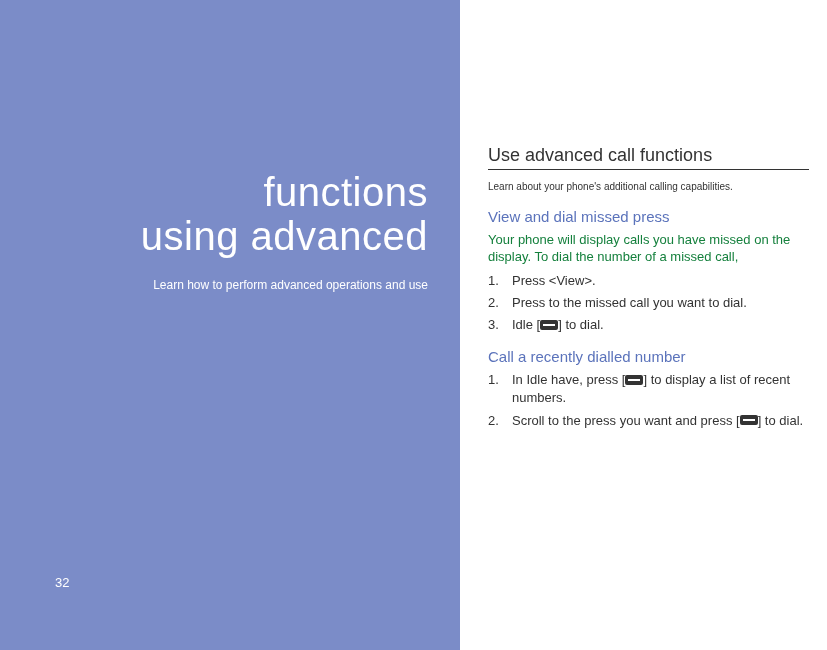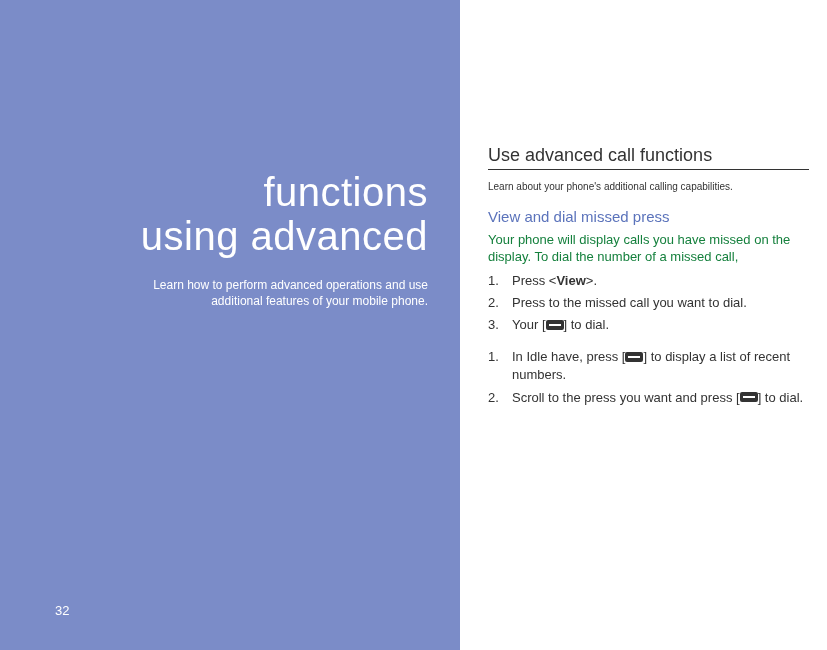--- a/index.html
+++ b/index.html
@@ -39,21 +39,21 @@
     .chapter-subtitle {
       font-size: 12px;
       font-weight: 300;
       text-align: right;
       margin-top: 20px;
       line-height: 1.3;
     }
     
     .page-number {
       position: absolute;
-      bottom: 32px;
+      bottom: 60px;
       left: 55px;
       font-size: 13px;
       color: #ffffff;
     }
     
     .right-panel {
       width: 367px;
       height: 650px;
       padding: 145px 18px 40px 28px;
       color: #333333;
@@ -124,34 +124,33 @@
       content: '';
       position: absolute;
       top: 4px;
       left: 3px;
       right: 3px;
       height: 2px;
       background: #ffffff;
     }
     
     .bold {
-      font-weight: bold;
+      font-weight: normal;
     }
   </style>
 </head>
 <body>
 
 <div class="left-panel">
   <div class="chapter-title">
     <div>functions</div>
     <div>using advanced</div>
   </div>
   <div class="chapter-subtitle">
     <div>Learn how to perform advanced operations and use</div>
-    <div>additional features of your mobile phone.</div>
   </div>
   <div class="page-number">32</div>
 </div>
 
 <div class="right-panel">
   <div class="section-heading">Use advanced call functions</div>
   <div class="section-intro">Learn about your phone's additional calling capabilities.</div>
 
   <div class="sub-heading">View and dial missed press</div>
   <div class="body-text">Your phone will display calls you have missed on the display. To dial the number of a missed call,</div>
@@ -159,24 +158,25 @@
     <li class="step-item">
       <span class="step-number">1.</span>
       <span>Press &lt;</span><span class="bold">View</span><span>&gt;.</span>
     </li>
     <li class="step-item">
       <span class="step-number">2.</span>
       <span>Press to the missed call you want to dial.</span>
     </li>
     <li class="step-item">
       <span class="step-number">3.</span>
-      <span>Your [</span><span class="inline-icon"></span><span>] to dial.</span>
+      <span>Idle [</span><span class="inline-icon"></span><span>] to dial.</span>
     </li>
   </ol>
 
+  <div class="sub-heading">Call a recently dialled number</div>
   <ol class="step-list">
     <li class="step-item">
       <span class="step-number">1.</span>
       <span>In Idle have, press [</span><span class="inline-icon"></span><span>] to display a list of recent numbers.</span>
     </li>
     <li class="step-item">
       <span class="step-number">2.</span>
       <span>Scroll to the press you want and press [</span><span class="inline-icon"></span><span>] to dial.</span>
     </li>
   </ol>

